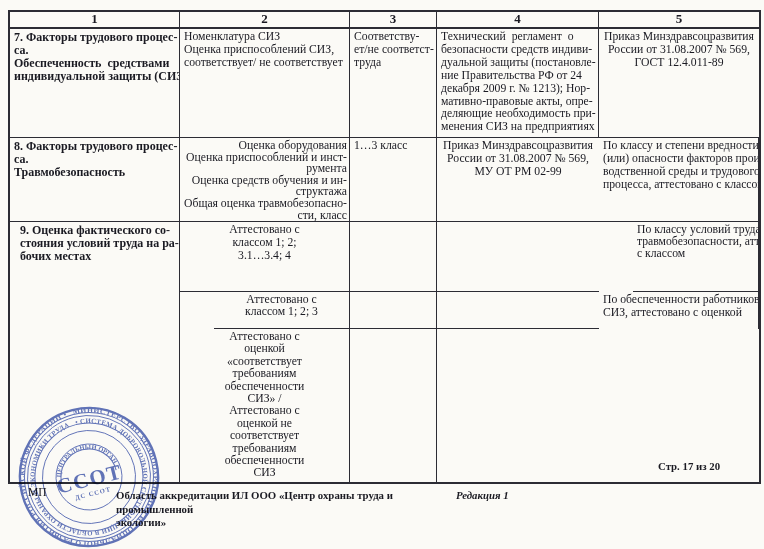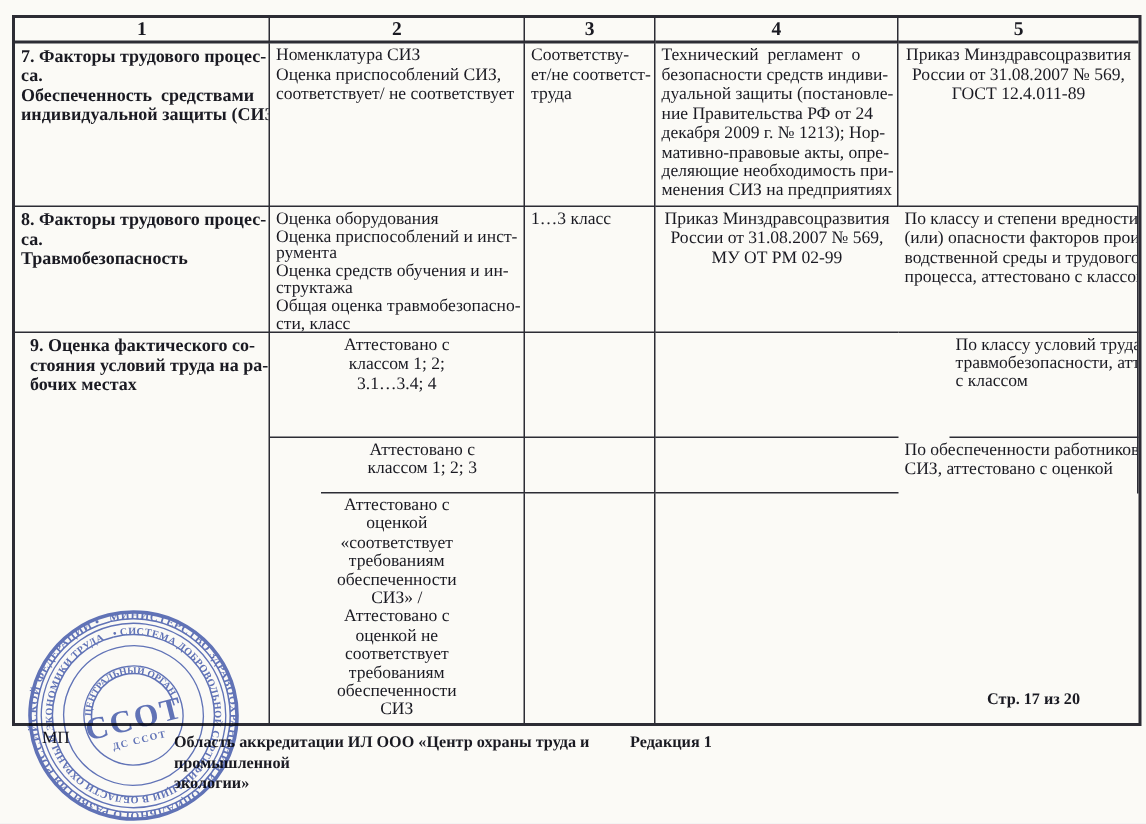--- a/index.html
+++ b/index.html
@@ -33,31 +33,31 @@
     overflow:hidden;
   }
   .cell.hdr{
     font-weight:bold;font-size:13px;line-height:14px;
     text-align:center;padding:0;
     border-bottom:2px solid #2c2c34;
     white-space:normal;
   }
   .cell.c1{font-weight:bold;font-size:12px;}
   .cell.center{text-align:center;padding-left:2px;}
-  .cell.lh-tight{line-height:11.6px;}
+  .cell.lh-tight{line-height:11.6px;text-align:right;}
   .cell.lh-mid{line-height:11.8px;margin-left:34px;}
   .cell.lh-small{line-height:12.4px;}
   .cell.last-col{border-right:none;}
   .cell.last-row{border-bottom:none;}
   .cell.rowspan3{grid-row:4/7;padding-left:10px;}
   
   .footer-text{position:absolute;font-weight:bold;font-size:10.8px;line-height:13.5px;}
   .mp-mark{position:absolute;left:28px;top:486px;font-weight:normal;font-size:11.5px;color:#15151d;}
   .accreditation{left:116px;top:489px;width:320px;white-space:pre-line;}
-  .revision{left:420px;top:489px;}
+  .revision{left:456px;top:489px;font-style:italic;}
   .page-num{left:658px;top:460px;}
   
   .stamp{
     position:absolute;left:10px;top:398px;width:158px;height:158px;
     mix-blend-mode:multiply;opacity:.8;
   }
 </style>
 </head>
 <body>
 

